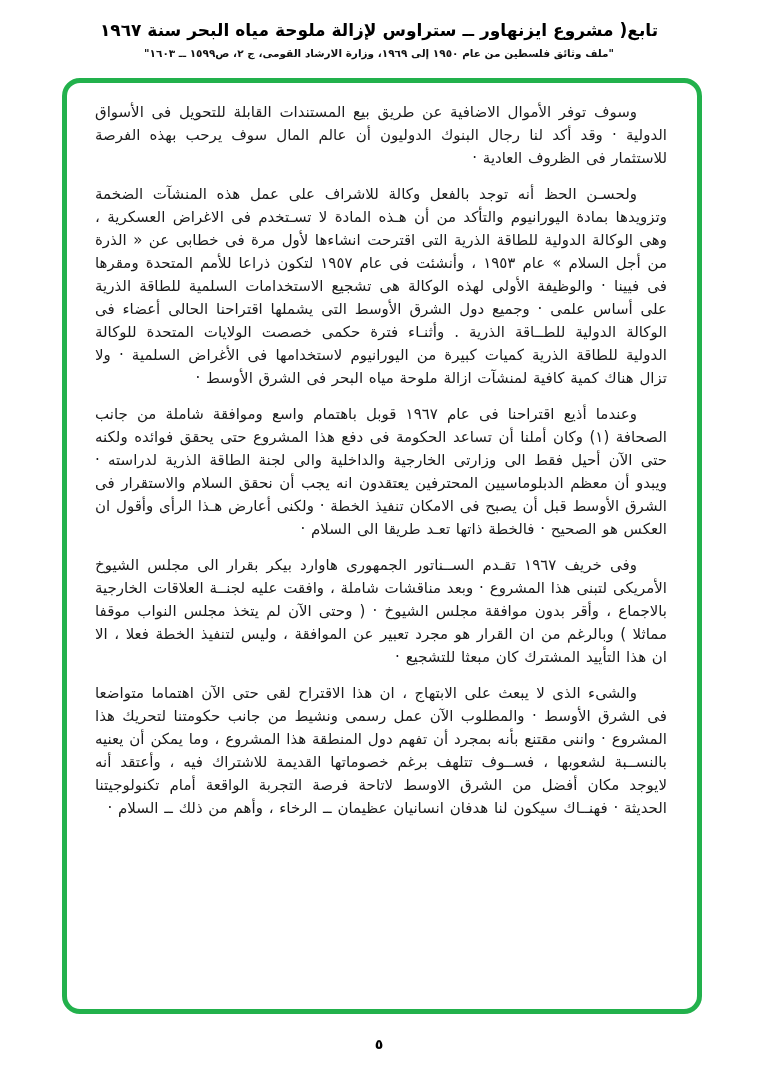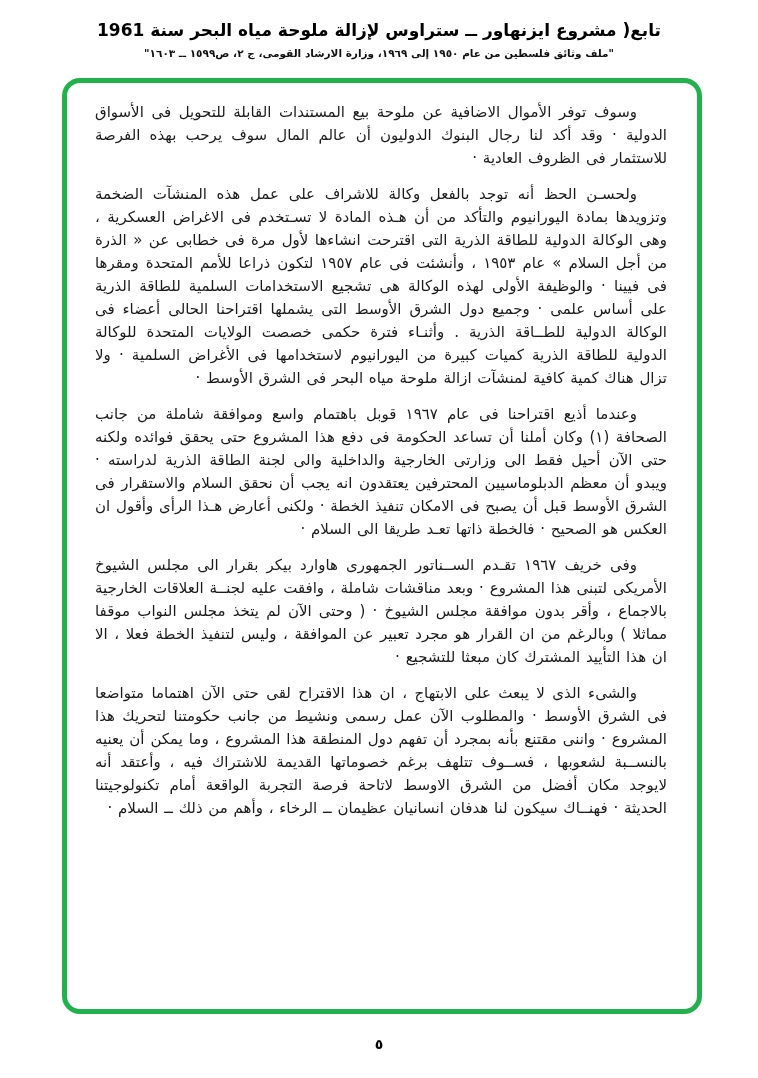--- a/index.html
+++ b/index.html
@@ -80,27 +80,27 @@
     text-align:center;
     font-size:14px;
     font-weight:bold;
     color:#000;
   }
 </style>
 </head>
 <body>
 
 <header class="doc-header">
-  <div class="doc-title">تابع( مشروع ايزنهاور ــ ستراوس لإزالة ملوحة مياه البحر سنة 1961</div>
+  <div class="doc-title">تابع( مشروع ايزنهاور ــ ستراوس لإزالة ملوحة مياه البحر سنة ١٩٦٧</div>
   <div class="doc-source">"ملف وثائق فلسطين من عام ١٩٥٠ إلى ١٩٦٩، وزارة الارشاد القومى، ج ٢، ص١٥٩٩ ــ ١٦٠٣"</div>
 </header>
 
 <section class="doc-frame">
   <div class="doc-body">
-    <p>وسوف توفر الأموال الاضافية عن ملوحة بيع المستندات القابلة للتحويل فى الأسواق الدولية · وقد أكد لنا رجال البنوك الدوليون أن عالم المال سوف يرحب بهذه الفرصة للاستثمار فى الظروف العادية ·</p>
+    <p>وسوف توفر الأموال الاضافية عن طريق بيع المستندات القابلة للتحويل فى الأسواق الدولية · وقد أكد لنا رجال البنوك الدوليون أن عالم المال سوف يرحب بهذه الفرصة للاستثمار فى الظروف العادية ·</p>
     <p>ولحسـن الحظ أنه توجد بالفعل وكالة للاشراف على عمل هذه المنشآت الضخمة وتزويدها بمادة اليورانيوم والتأكد من أن هـذه المادة لا تسـتخدم فى الاغراض العسكرية ، وهى الوكالة الدولية للطاقة الذرية التى اقترحت انشاءها لأول مرة فى خطابى عن « الذرة من أجل السلام » عام ١٩٥٣ ، وأنشئت فى عام ١٩٥٧ لتكون ذراعا للأمم المتحدة ومقرها فى فيينا · والوظيفة الأولى لهذه الوكالة هى تشجيع الاستخدامات السلمية للطاقة الذرية على أساس علمى · وجميع دول الشرق الأوسط التى يشملها اقتراحنا الحالى أعضاء فى الوكالة الدولية للطــاقة الذرية . وأثنـاء فترة حكمى خصصت الولايات المتحدة للوكالة الدولية للطاقة الذرية كميات كبيرة من اليورانيوم لاستخدامها فى الأغراض السلمية · ولا تزال هناك كمية كافية لمنشآت ازالة ملوحة مياه البحر فى الشرق الأوسط ·</p>
     <p>وعندما أذيع اقتراحنا فى عام ١٩٦٧ قوبل باهتمام واسع وموافقة شاملة من جانب الصحافة (١) وكان أملنا أن تساعد الحكومة فى دفع هذا المشروع حتى يحقق فوائده ولكنه حتى الآن أحيل فقط الى وزارتى الخارجية والداخلية والى لجنة الطاقة الذرية لدراسته · ويبدو أن معظم الدبلوماسيين المحترفين يعتقدون انه يجب أن نحقق السلام والاستقرار فى الشرق الأوسط قبل أن يصبح فى الامكان تنفيذ الخطة · ولكنى أعارض هـذا الرأى وأقول ان العكس هو الصحيح · فالخطة ذاتها تعـد طريقا الى السلام ·</p>
     <p>وفى خريف ١٩٦٧ تقـدم الســناتور الجمهورى هاوارد بيكر بقرار الى مجلس الشيوخ الأمريكى لتبنى هذا المشروع · وبعد مناقشات شاملة ، وافقت عليه لجنــة العلاقات الخارجية بالاجماع ، وأقر بدون موافقة مجلس الشيوخ · ( وحتى الآن لم يتخذ مجلس النواب موقفا مماثلا ) وبالرغم من ان القرار هو مجرد تعبير عن الموافقة ، وليس لتنفيذ الخطة فعلا ، الا ان هذا التأييد المشترك كان مبعثا للتشجيع ·</p>
     <p>والشىء الذى لا يبعث على الابتهاج ، ان هذا الاقتراح لقى حتى الآن اهتماما متواضعا فى الشرق الأوسط · والمطلوب الآن عمل رسمى ونشيط من جانب حكومتنا لتحريك هذا المشروع · واننى مقتنع بأنه بمجرد أن تفهم دول المنطقة هذا المشروع ، وما يمكن أن يعنيه بالنســبة لشعوبها ، فســوف تتلهف برغم خصوماتها القديمة للاشتراك فيه ، وأعتقد أنه لايوجد مكان أفضل من الشرق الاوسط لاتاحة فرصة التجربة الواقعة أمام تكنولوجيتنا الحديثة · فهنــاك سيكون لنا هدفان انسانيان عظيمان ــ الرخاء ، وأهم من ذلك ــ السلام ·</p>
   </div>
 
 </section>
 
 <div class="page-number">٥</div>
 

